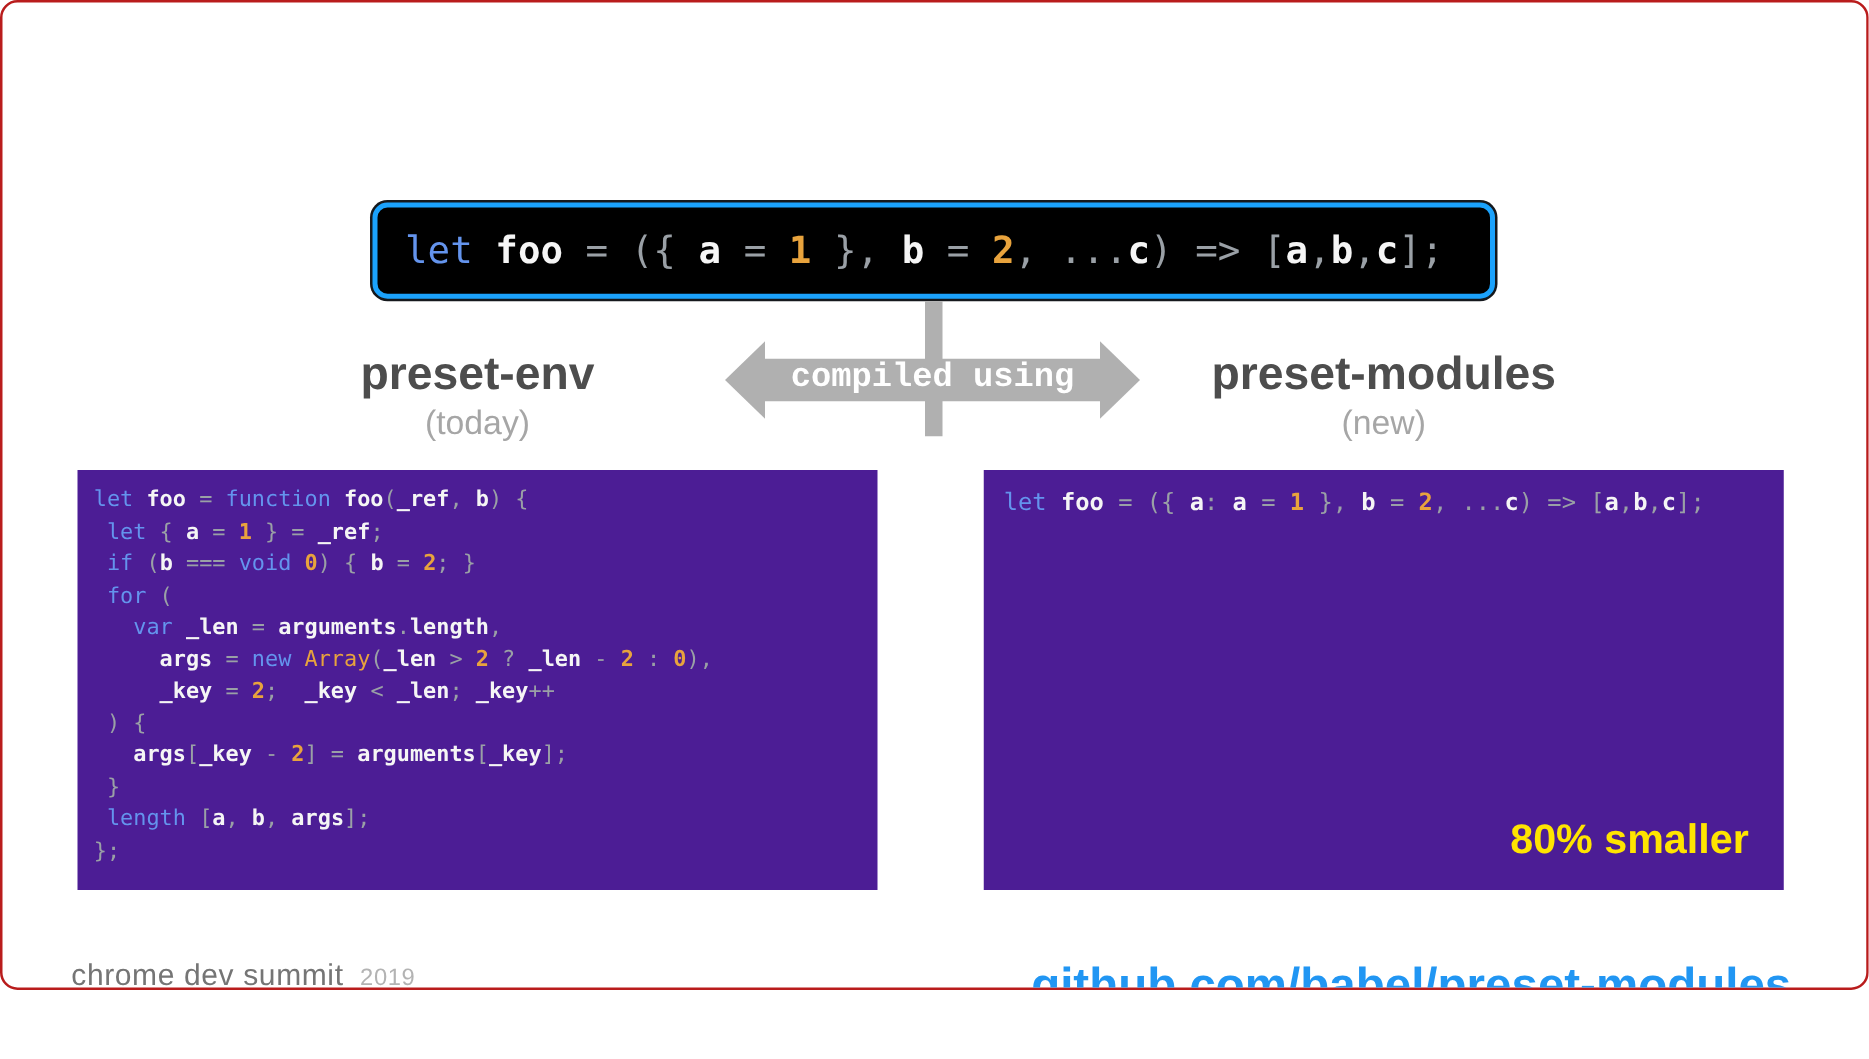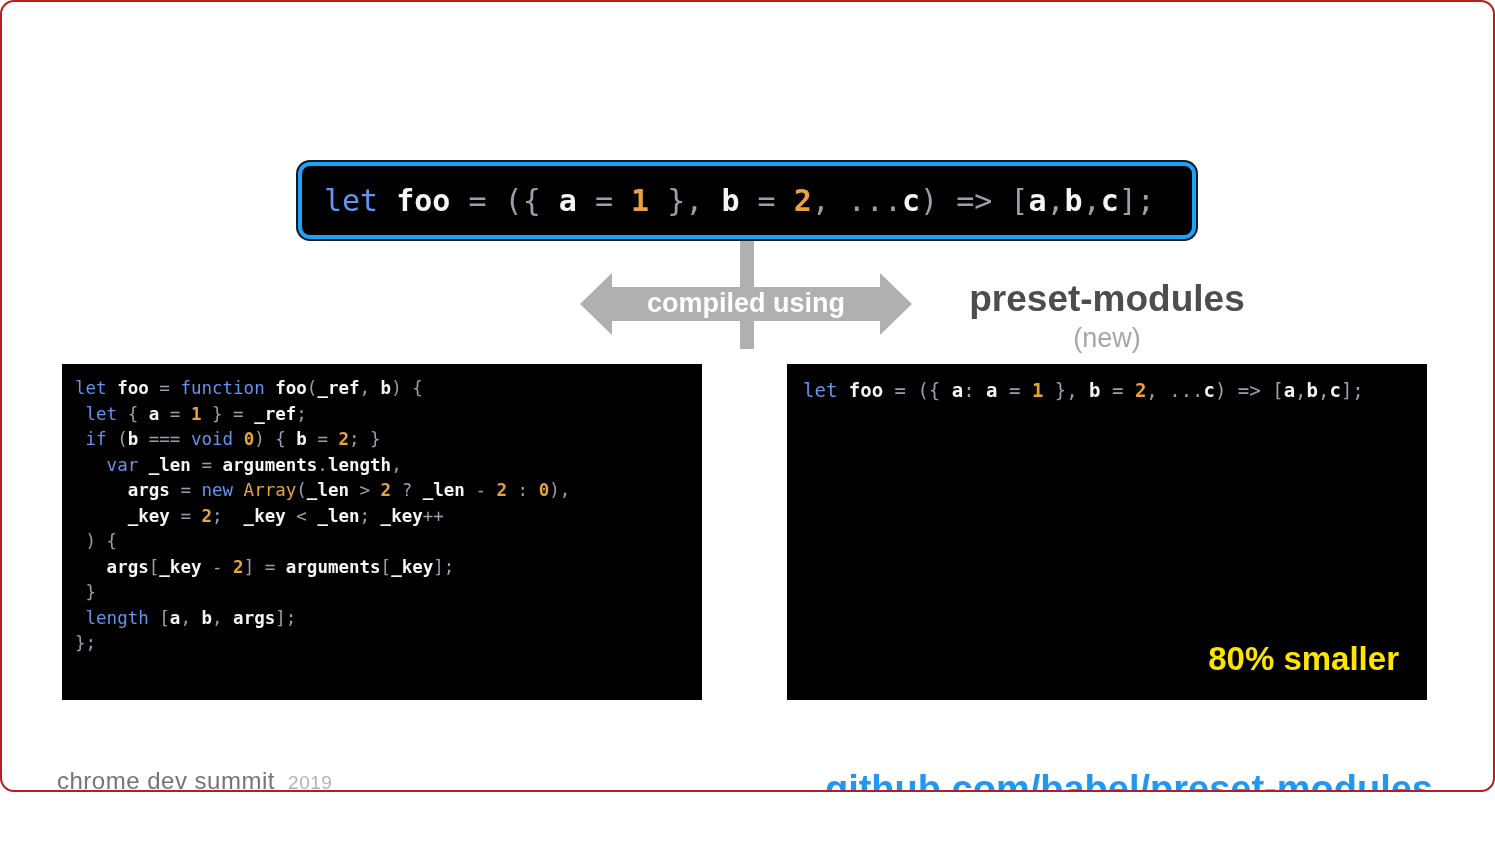--- a/index.html
+++ b/index.html
@@ -25,29 +25,29 @@
 
   .connector { position:absolute; left:738px; top:239px; width:14px; height:108px; background:#b0b0b0; }
 
   .arrow { position:absolute; left:578px; top:271px; width:332px; height:62px; }
   .arrow-body { position:absolute; left:28px; right:28px; top:14px; height:34px; background:#b0b0b0; }
   .arrow-head { position:absolute; top:0; width:0; height:0;
                 border-top:31px solid transparent; border-bottom:31px solid transparent; }
   .arrow-head.left  { left:0;  border-right:32px solid #b0b0b0; }
   .arrow-head.right { right:0; border-left:32px solid #b0b0b0; }
   .arrow-label { position:absolute; inset:0; display:flex; align-items:center; justify-content:center;
-                 color:#ffffff; font-weight:bold; font-size:27px; padding-bottom:2px; }
+                 color:#ffffff; font-weight:bold; font-size:27px; padding-bottom:2px;font-family:Liberation Mono, monospace; }
 
   .col-header { position:absolute; top:276px; width:640px; text-align:center; }
   .left-header { left:60px; }
   .right-header { left:785px; }
   .col-title { font-size:37px; font-weight:bold; color:#4d4d4d; }
   .col-subtitle { font-size:27px; color:#a6a6a6; margin-top:3px; }
 
-  .code-block { position:absolute; top:362px; width:640px; height:336px; background:#000000; }
+  .code-block { position:absolute; top:374px; width:640px; height:336px; background:#4c1d95; }
   .left-block  { left:60px; padding:12px 0 0 13px; font-size:17.5px; line-height:25.5px; }
   .right-block { left:785px; padding:13px 0 0 16px; }
   .right-block .code { font-size:19px; line-height:26px; }
   .badge { position:absolute; right:28px; bottom:22px; color:var(--badge-yellow,#ffe400);
            font-size:33px; font-weight:bold; font-family:"Liberation Sans", sans-serif; }
 
   .footer-logo { position:absolute; left:55px; top:765px; color:#757575; font-size:24px; letter-spacing:.5px; }
   .logo-year { font-size:19px; color:#b3b3b3; margin-left:6px; }
   .footer-link { position:absolute; right:60px; top:766px; color:var(--link-blue,#2196f3);
                  font-size:38px; font-weight:bold; cursor:pointer; }
@@ -65,30 +65,35 @@
 
   <div class="connector"></div>
 
   <div class="arrow">
     <div class="arrow-head left"></div>
     <div class="arrow-body"></div>
     <div class="arrow-head right"></div>
     <div class="arrow-label">compiled using</div>
   </div>
 
+  <div class="col-header left-header">
+    <div class="col-title">preset-env</div>
+    <div class="col-subtitle">(today)</div>
+  </div>
 
   <div class="col-header right-header">
     <div class="col-title">preset-modules</div>
     <div class="col-subtitle">(new)</div>
   </div>
 
   <div class="code-block left-block code">
       <div class="code-line"><span class="tk-k">let</span><span class="tk-p"> </span><span class="tk-i">foo</span><span class="tk-p"> = </span><span class="tk-k">function</span><span class="tk-p"> </span><span class="tk-i">foo</span><span class="tk-p">(</span><span class="tk-i">_ref</span><span class="tk-p">, </span><span class="tk-i">b</span><span class="tk-p">) {</span></div>
       <div class="code-line"><span class="tk-p"> </span><span class="tk-k">let</span><span class="tk-p"> { </span><span class="tk-i">a</span><span class="tk-p"> = </span><span class="tk-n">1</span><span class="tk-p"> } = </span><span class="tk-i">_ref</span><span class="tk-p">;</span></div>
       <div class="code-line"><span class="tk-p"> </span><span class="tk-k">if</span><span class="tk-p"> (</span><span class="tk-i">b</span><span class="tk-p"> === </span><span class="tk-k">void</span><span class="tk-p"> </span><span class="tk-n">0</span><span class="tk-p">) { </span><span class="tk-i">b</span><span class="tk-p"> = </span><span class="tk-n">2</span><span class="tk-p">; }</span></div>
+      <div class="code-line"><span class="tk-p"> </span><span class="tk-k">for</span><span class="tk-p"> (</span></div>
       <div class="code-line"><span class="tk-p">   </span><span class="tk-k">var</span><span class="tk-p"> </span><span class="tk-i">_len</span><span class="tk-p"> = </span><span class="tk-i">arguments</span><span class="tk-p">.</span><span class="tk-i">length</span><span class="tk-p">,</span></div>
       <div class="code-line"><span class="tk-p">     </span><span class="tk-i">args</span><span class="tk-p"> = </span><span class="tk-k">new</span><span class="tk-p"> </span><span class="tk-b">Array</span><span class="tk-p">(</span><span class="tk-i">_len</span><span class="tk-p"> &gt; </span><span class="tk-n">2</span><span class="tk-p"> ? </span><span class="tk-i">_len</span><span class="tk-p"> - </span><span class="tk-n">2</span><span class="tk-p"> : </span><span class="tk-n">0</span><span class="tk-p">),</span></div>
       <div class="code-line"><span class="tk-p">     </span><span class="tk-i">_key</span><span class="tk-p"> = </span><span class="tk-n">2</span><span class="tk-p">;  </span><span class="tk-i">_key</span><span class="tk-p"> &lt; </span><span class="tk-i">_len</span><span class="tk-p">; </span><span class="tk-i">_key</span><span class="tk-p">++</span></div>
       <div class="code-line"><span class="tk-p"> ) {</span></div>
       <div class="code-line"><span class="tk-p">   </span><span class="tk-i">args</span><span class="tk-p">[</span><span class="tk-i">_key</span><span class="tk-p"> - </span><span class="tk-n">2</span><span class="tk-p">] = </span><span class="tk-i">arguments</span><span class="tk-p">[</span><span class="tk-i">_key</span><span class="tk-p">];</span></div>
       <div class="code-line"><span class="tk-p"> }</span></div>
       <div class="code-line"><span class="tk-p"> </span><span class="tk-k">length</span><span class="tk-p"> [</span><span class="tk-i">a</span><span class="tk-p">, </span><span class="tk-i">b</span><span class="tk-p">, </span><span class="tk-i">args</span><span class="tk-p">];</span></div>
       <div class="code-line"><span class="tk-p">};</span></div>
     </div>
 

